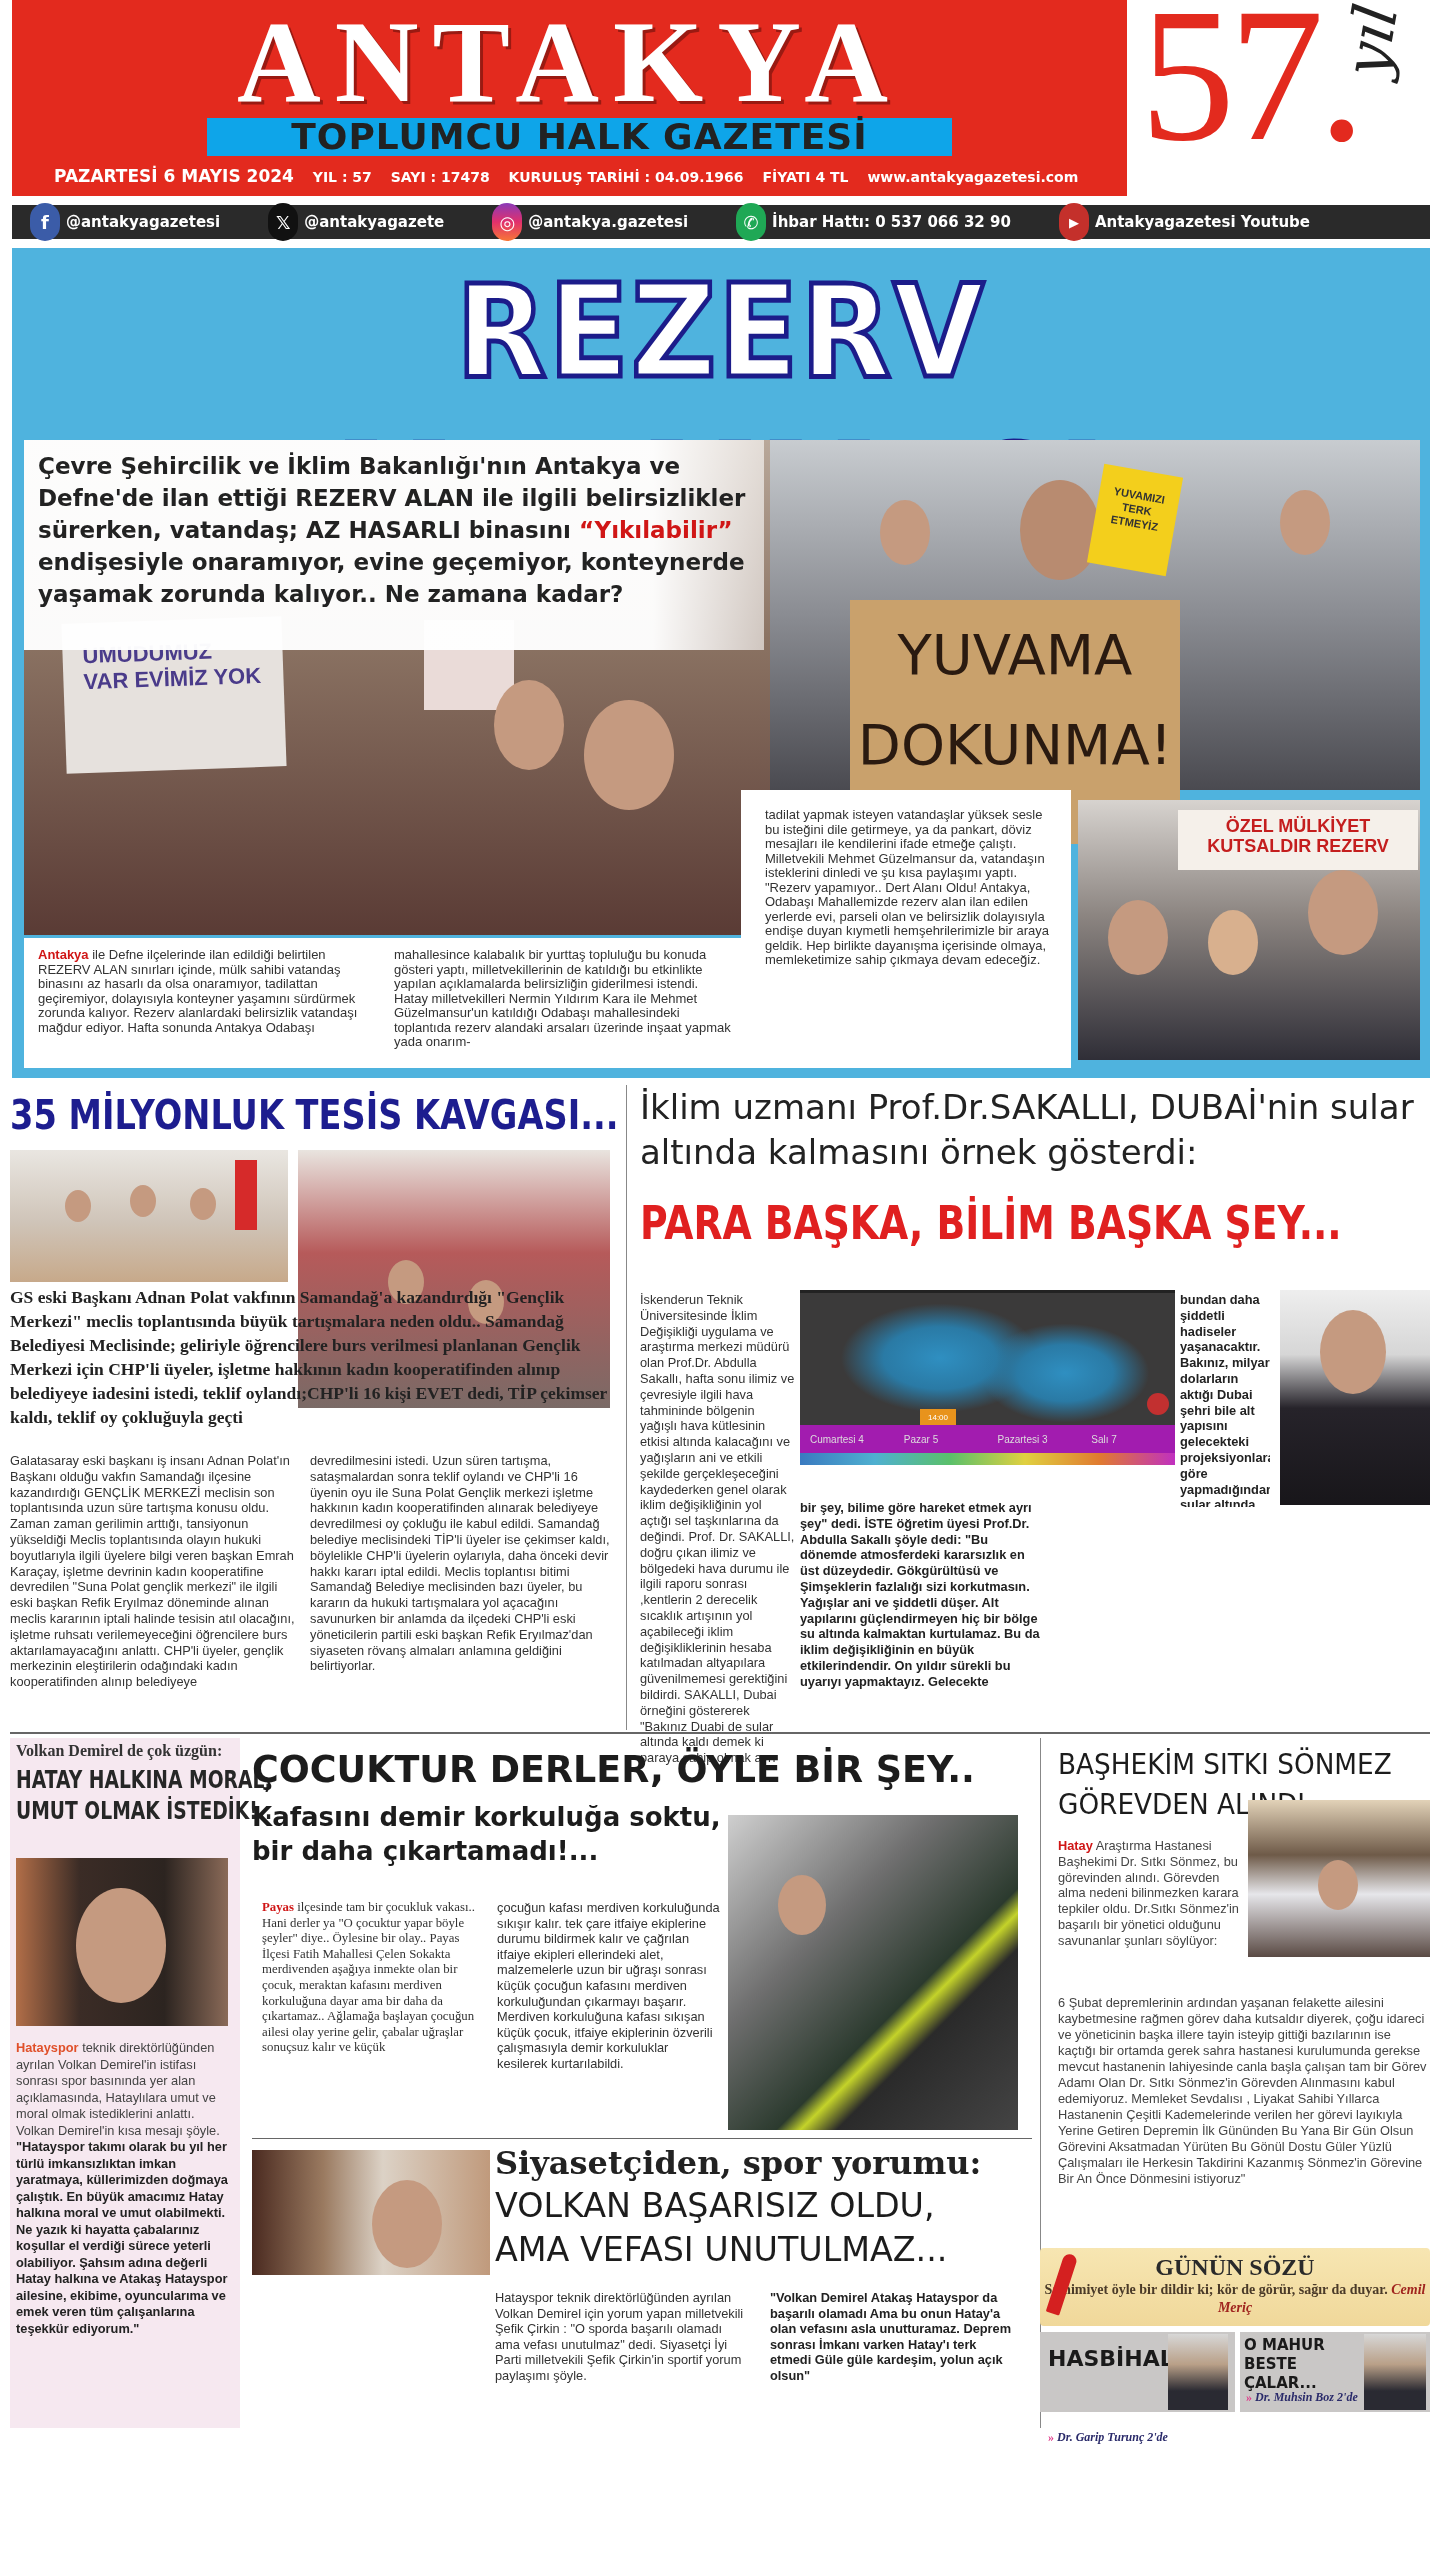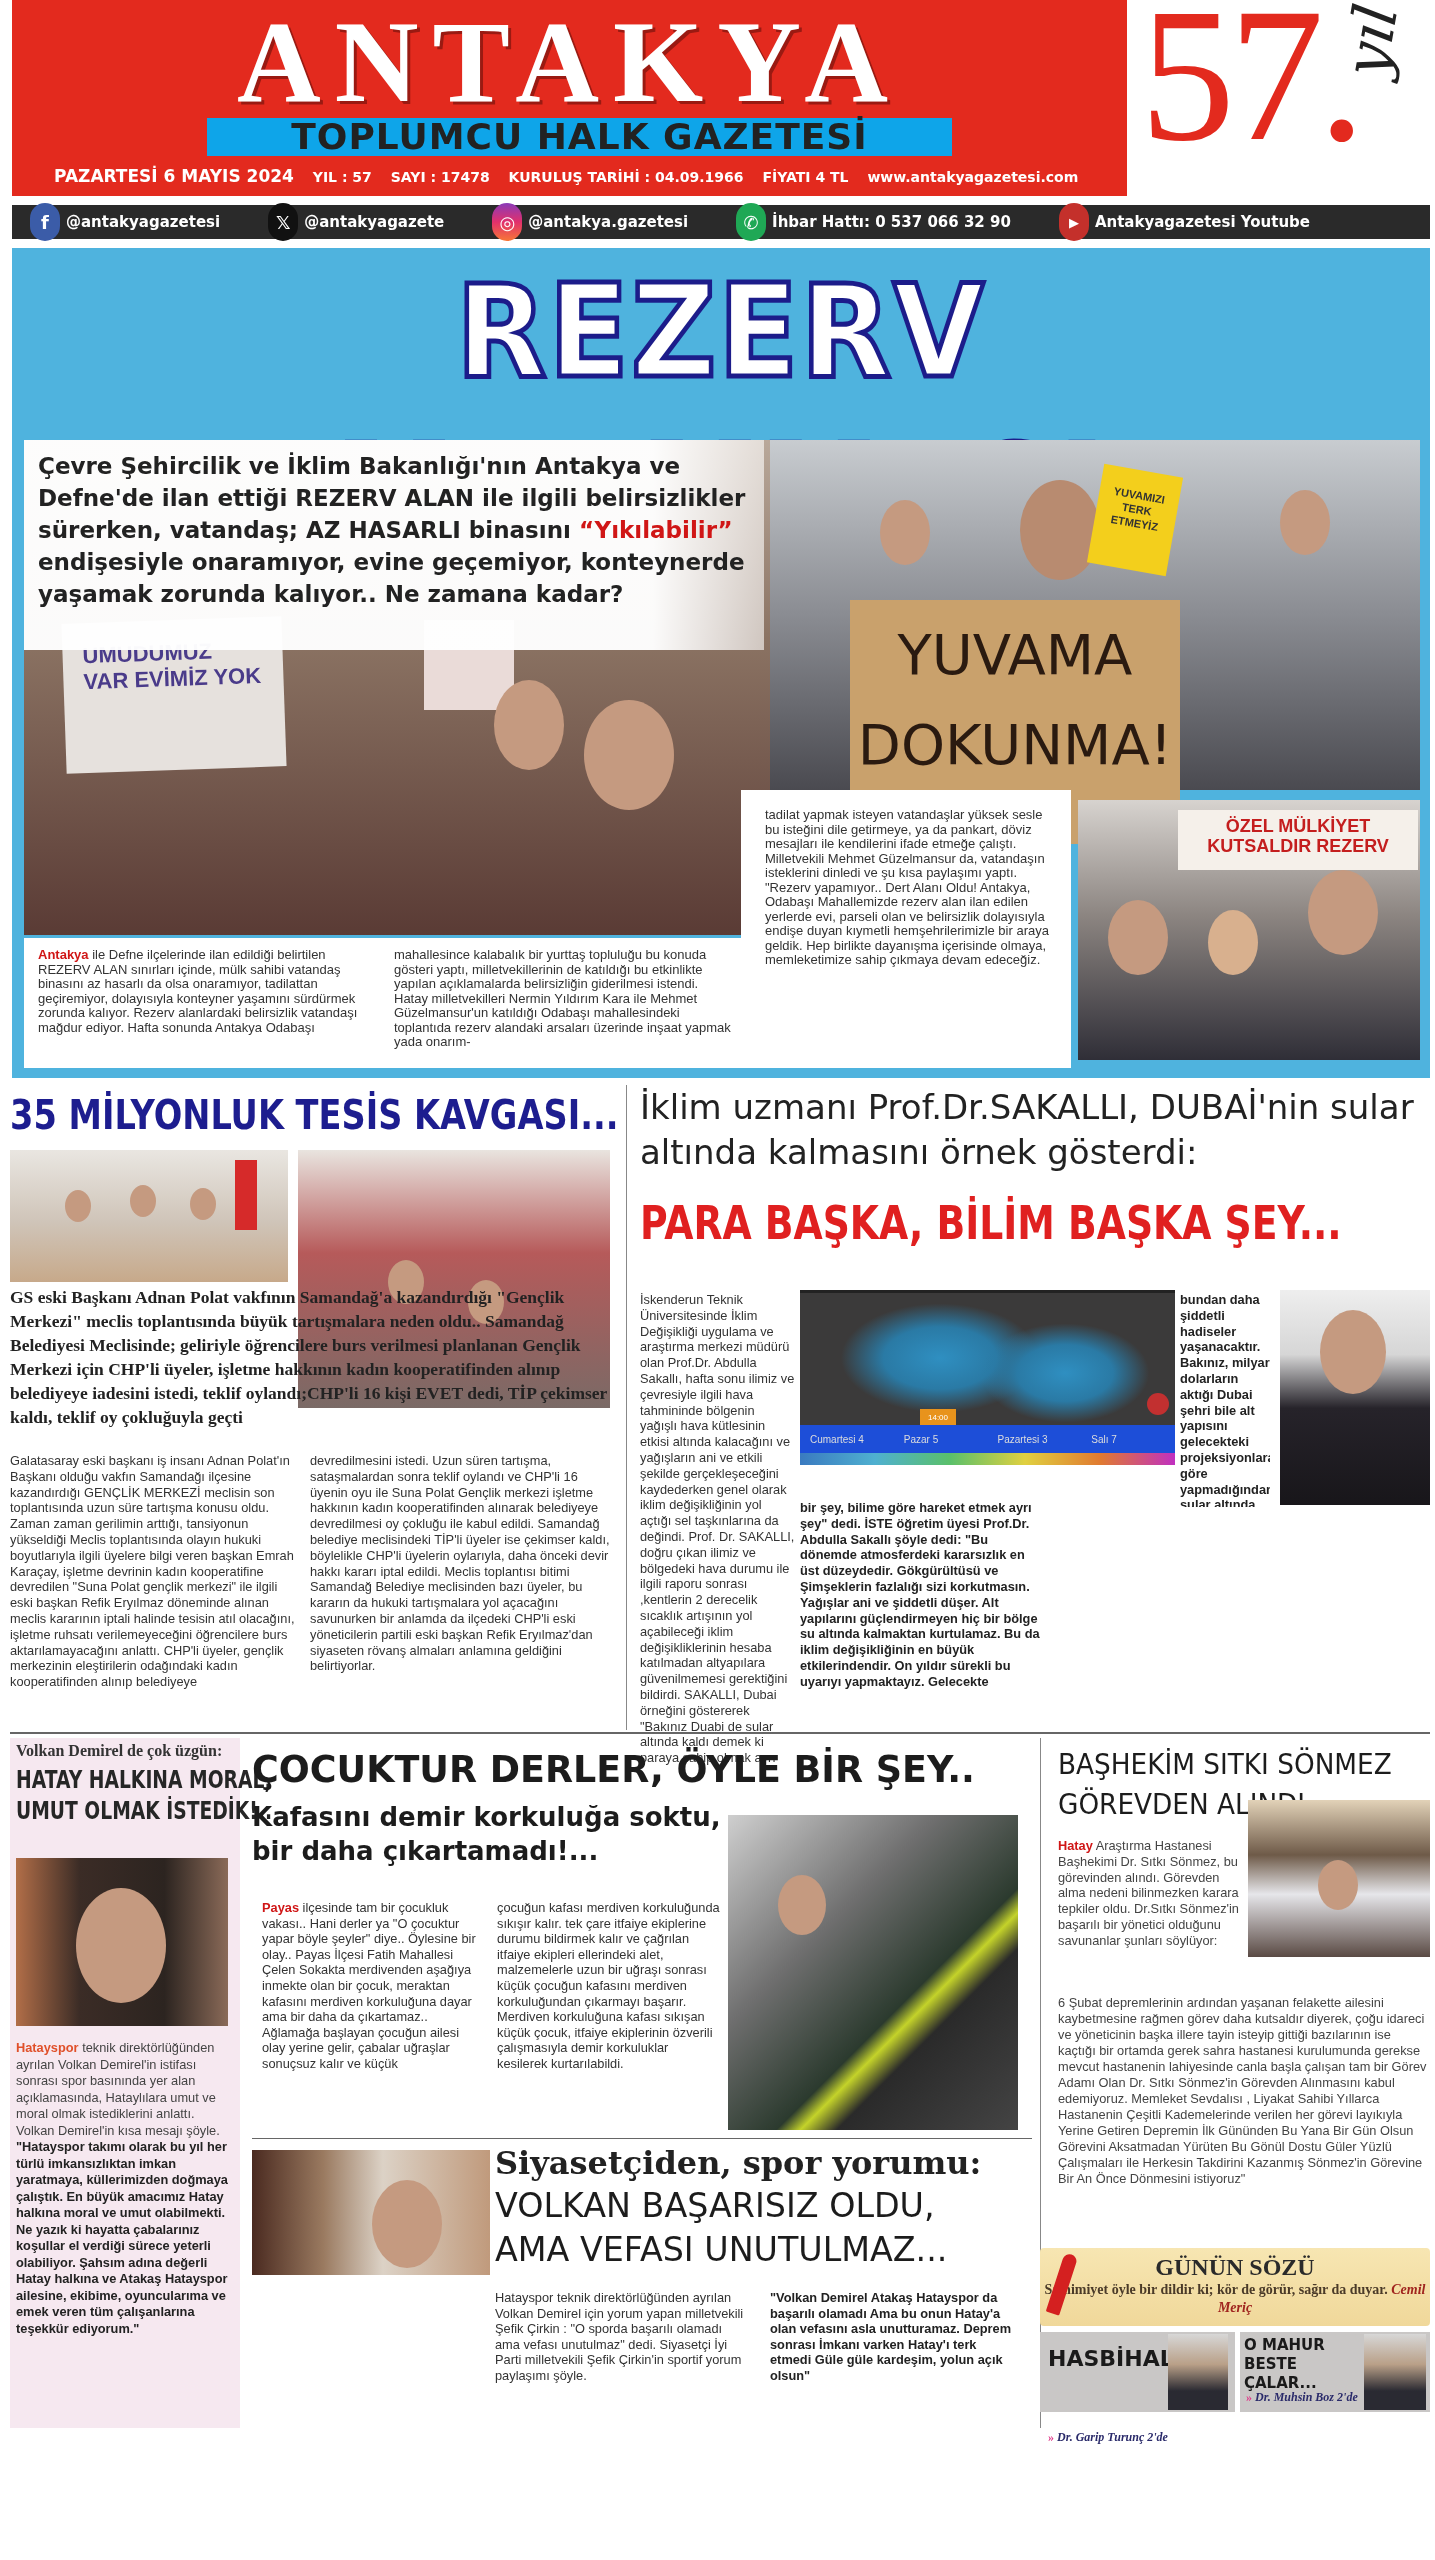--- a/index.html
+++ b/index.html
@@ -46,21 +46,21 @@
   .s2-photo-b { left: 298px; top: 1150px; width: 312px; height: 258px; background: linear-gradient(180deg, #e9e4df 0%, #b65a5a 40%, #7a6a66 100%); }
   .s2-deck { left: 10px; top: 1285px; width: 605px; font-family: "Liberation Serif", serif; font-weight: bold; font-size: 17.5px; line-height: 24px; color: #222; }
   .s2-body { font-family: "Liberation Sans", sans-serif; font-size: 12.8px; line-height: 15.8px; color: #333; }
   .vline { background: #888; width: 1px; }
   .hline { background: #666; height: 2px; }
 
   .s2r-kicker { left: 640px; top: 1085px; width: 790px; font-family: "DejaVu Sans", sans-serif; font-size: 34px; line-height: 45px; color: #222; }
   .s2r-head { left: 640px; top: 1195px; width: 790px; font-family: "DejaVu Sans", sans-serif; font-weight: bold; font-size: 46px; color: #e02020; line-height: 56px; transform: scaleX(0.82); transform-origin: left; white-space: nowrap; }
   .map { left: 800px; top: 1290px; width: 375px; height: 175px; background: #3b3a3a; border-top: 3px solid #222; }
   .map-blob { background: radial-gradient(ellipse at center, #2f8fc1 0%, #2a7aa5 40%, rgba(60,60,60,0) 70%); }
-  .map-bar { left: 0; bottom: 12px; width: 100%; height: 28px; background: #1d4ed8; display: flex; color: #ddd; font-size: 10px; align-items: center; }
+  .map-bar { left: 0; bottom: 12px; width: 100%; height: 28px; background: #a21caf; display: flex; color: #ddd; font-size: 10px; align-items: center; }
   .map-bar span { flex: 1; padding-left: 10px; }
   .map-scale { left: 0; bottom: 0; width: 100%; height: 12px; background: linear-gradient(90deg, #3a7ac0, #4fb0d0, #5ac06a, #e0d040, #e07a30, #c030c0); }
   .map-pin { left: 120px; bottom: 38px; width: 36px; height: 18px; background: #e8931c; color: #fff; font-size: 8px; text-align: center; line-height: 18px; }
   .portrait { left: 1280px; top: 1290px; width: 150px; height: 215px; background: linear-gradient(180deg, #eeeeee 0%, #d6d6d6 30%, #26232a 55%, #18161a 100%); }
   .face { border-radius: 50%; background: #c59a80; }
 
   
   .pink { left: 10px; top: 1738px; width: 230px; height: 690px; background: #f6e8f0; }
   .pink-kicker { left: 16px; top: 1742px; width: 220px; font-family: "Liberation Serif", serif; font-weight: bold; font-size: 16px; color: #333; }
   .pink-head { left: 16px; top: 1765px; width: 230px; font-family: "DejaVu Sans", sans-serif; font-weight: bold; font-size: 24px; line-height: 31px; color: #262626; transform: scaleX(0.78); transform-origin: left; white-space: nowrap; }
@@ -226,21 +226,21 @@
 <div class="abs pink-body">
   <span class="orange">Hatayspor</span><span> teknik direktörlüğünden ayrılan Volkan Demirel'in istifası sonrası spor basınında yer alan açıklamasında, Hataylılara umut ve moral olmak istediklerini anlattı. Volkan Demirel'in kısa mesajı şöyle.</span>
   <b style="display:block">"Hatayspor takımı olarak bu yıl her türlü imkansızlıktan imkan yaratmaya, küllerimizden doğmaya çalıştık. En büyük amacımız Hatay halkına moral ve umut olabilmekti. Ne yazık ki hayatta çabalarınız koşullar el verdiği sürece yeterli olabiliyor. Şahsım adına değerli Hatay halkına ve Atakaş Hatayspor ailesine, ekibime, oyuncularıma ve emek veren tüm çalışanlarına teşekkür ediyorum."</b>
 </div>
 
 <div class="abs s3-head">ÇOCUKTUR DERLER, ÖYLE BİR ŞEY..</div>
 <div class="abs s3-sub">
   <div>Kafasını demir korkuluğa soktu,</div>
   <div>bir daha çıkartamadı!...</div>
 </div>
-<div class="abs s3-body" style="left:262px;top:1900px;width:220px;">
+<div class="abs s3-body" style="left:262px;top:1900px;width:220px;font-family:Liberation Serif, serif;">
   <span class="red">Payas</span><span> ilçesinde tam bir çocukluk vakası.. Hani derler ya "O çocuktur yapar böyle şeyler" diye.. Öylesine bir olay.. Payas İlçesi Fatih Mahallesi Çelen Sokakta merdivenden aşağıya inmekte olan bir çocuk, meraktan kafasını merdiven korkuluğuna dayar ama bir daha da çıkartamaz.. Ağlamağa başlayan çocuğun ailesi olay yerine gelir, çabalar uğraşlar sonuçsuz kalır ve küçük</span>
 </div>
 <div class="abs s3-body" style="left:497px;top:1900px;width:225px;">çocuğun kafası merdiven korkuluğunda sıkışır kalır. tek çare itfaiye ekiplerine durumu bildirmek kalır ve çağrılan itfaiye ekipleri ellerindeki alet, malzemelerle uzun bir uğraşı sonrası küçük çocuğun kafasını merdiven korkuluğundan çıkarmayı başarır. Merdiven korkuluğuna kafası sıkışan küçük çocuk, itfaiye ekiplerinin özverili çalışmasıyla demir korkuluklar kesilerek kurtarılabildi.</div>
 <div class="abs s3-photo">
   <div class="abs face" style="left:50px;top:60px;width:48px;height:60px;"></div>
 </div>
 <div class="abs hline" style="left:252px;top:2138px;width:780px;height:1px;"></div>
 
 <div class="abs s4-photo">
   <div class="abs face" style="left:120px;top:30px;width:70px;height:88px;"></div>

